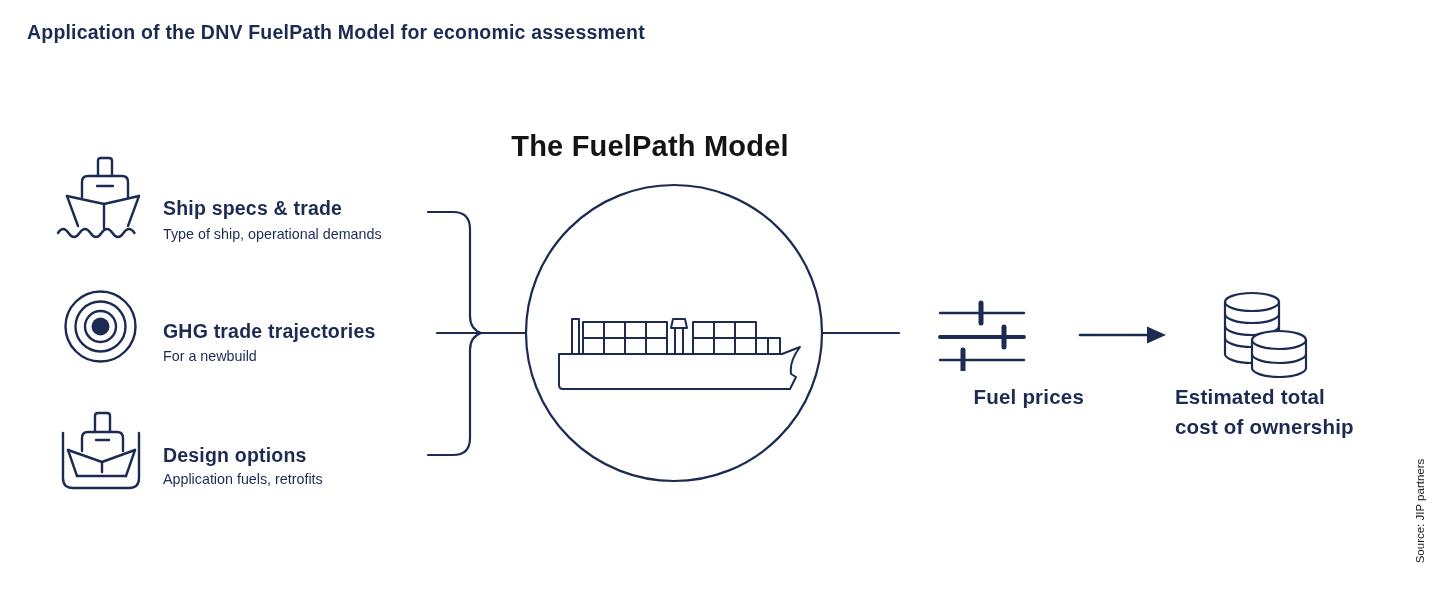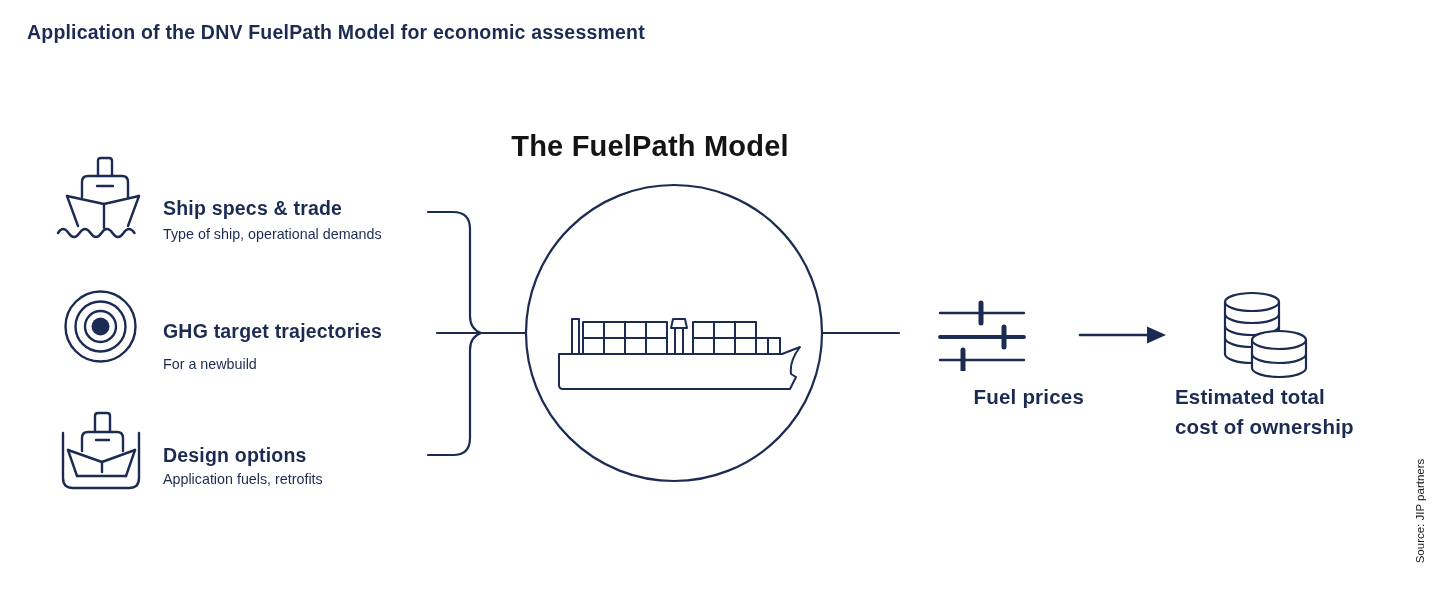--- a/index.html
+++ b/index.html
@@ -88,22 +88,22 @@
   <div class="abs item-sub" style="left:163px;top:226px">Type of ship, operational demands</div>
 
   <svg class="abs" style="left:64px;top:290px" width="73" height="73" viewBox="0 0 73 73">
     <g class="stroke" stroke-width="2.4">
       <circle cx="36.5" cy="36.5" r="35"></circle>
       <circle cx="36.5" cy="36.5" r="25"></circle>
       <circle cx="36.5" cy="36.5" r="15.5"></circle>
     </g>
     <circle cx="36.5" cy="36.5" r="9" fill="#1b2b52"></circle>
   </svg>
-  <div class="abs item-label" style="left:163px;top:320px">GHG target trajectories</div>
-  <div class="abs item-sub" style="left:163px;top:356px">For a newbuild</div>
+  <div class="abs item-label" style="left:163px;top:320px">GHG trade trajectories</div>
+  <div class="abs item-sub" style="left:163px;top:348px">For a newbuild</div>
 
   <svg class="abs" style="left:60px;top:410px" width="82" height="82" viewBox="0 0 82 82">
     <g class="stroke" stroke-width="2.4">
       <path d="M35 21 V6 Q35 3 38 3 H47 Q50 3 50 6 V21"></path>
       <path d="M22 41 V28 Q22 22 28 22 H57 Q63 22 63 28 V41"></path>
       <path d="M36 30 H49"></path>
       <path d="M8 40 L42 52 L75 40"></path>
       <path d="M8 40 L17 66"></path>
       <path d="M75 40 L66 66"></path>
       <path d="M17 66 H66"></path>

